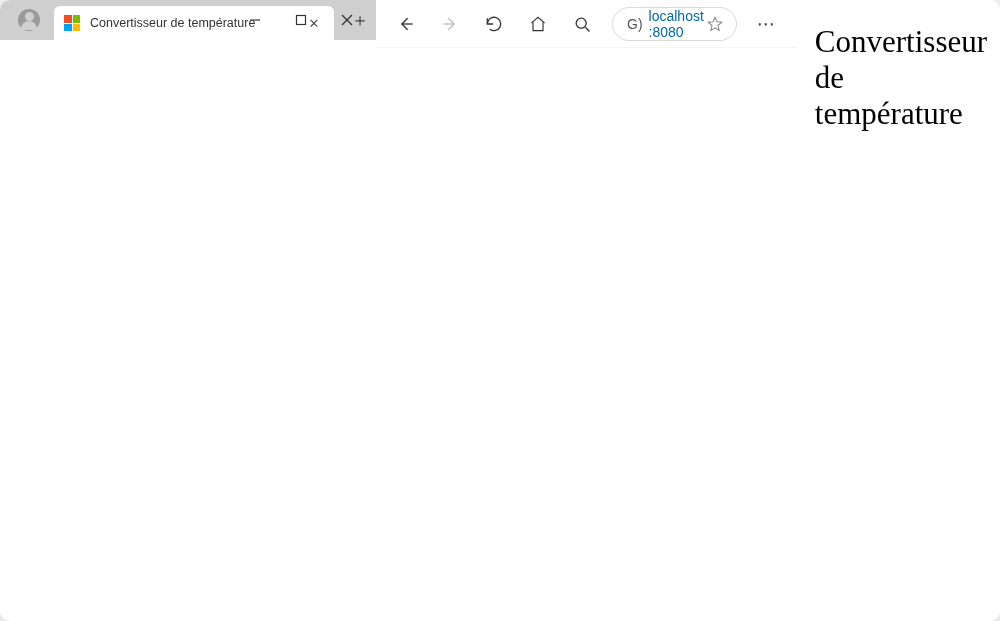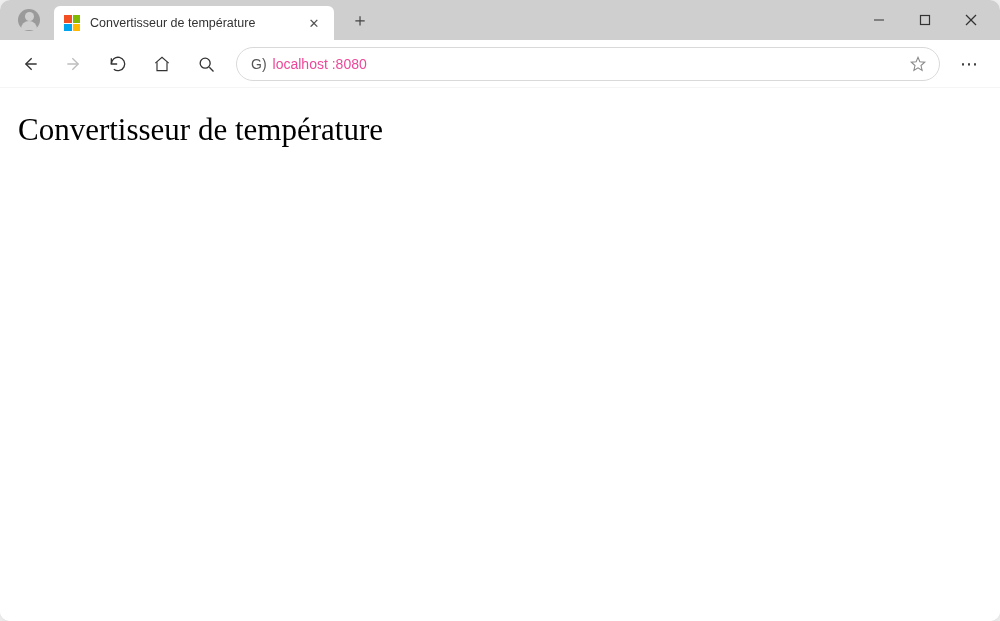--- a/index.html
+++ b/index.html
@@ -11,21 +11,21 @@
       overflow: hidden;
     }
     .window {
       width: 100%;
       height: 100%;
       background: #fff;
       border-radius: 10px;
       overflow: hidden;
       box-shadow: 0 2px 8px rgba(0,0,0,0.08);
       display: flex;
-      flex-direction: column;
+      flex-direction: row;
     }
     .titlebar {
       height: 40px;
       background: #cfcfcf;
       display: flex;
       align-items: center;
       position: relative;
     }
     .profile-icon {
       width: 22px;
@@ -162,21 +162,21 @@
       margin-left: 6px;
       margin-right: 6px;
     }
     .ab-prefix {
       font-size: 14px;
       color: #555;
       margin-right: 6px;
     }
     .ab-url {
       font-size: 14px;
-      color: #ec4899;
+      color: #0369a1;
       flex: 1;
       border: none;
       outline: none;
       background: transparent;
     }
     .ab-star {
       color: #888;
       cursor: pointer;
       width: 22px;
       display: flex;

